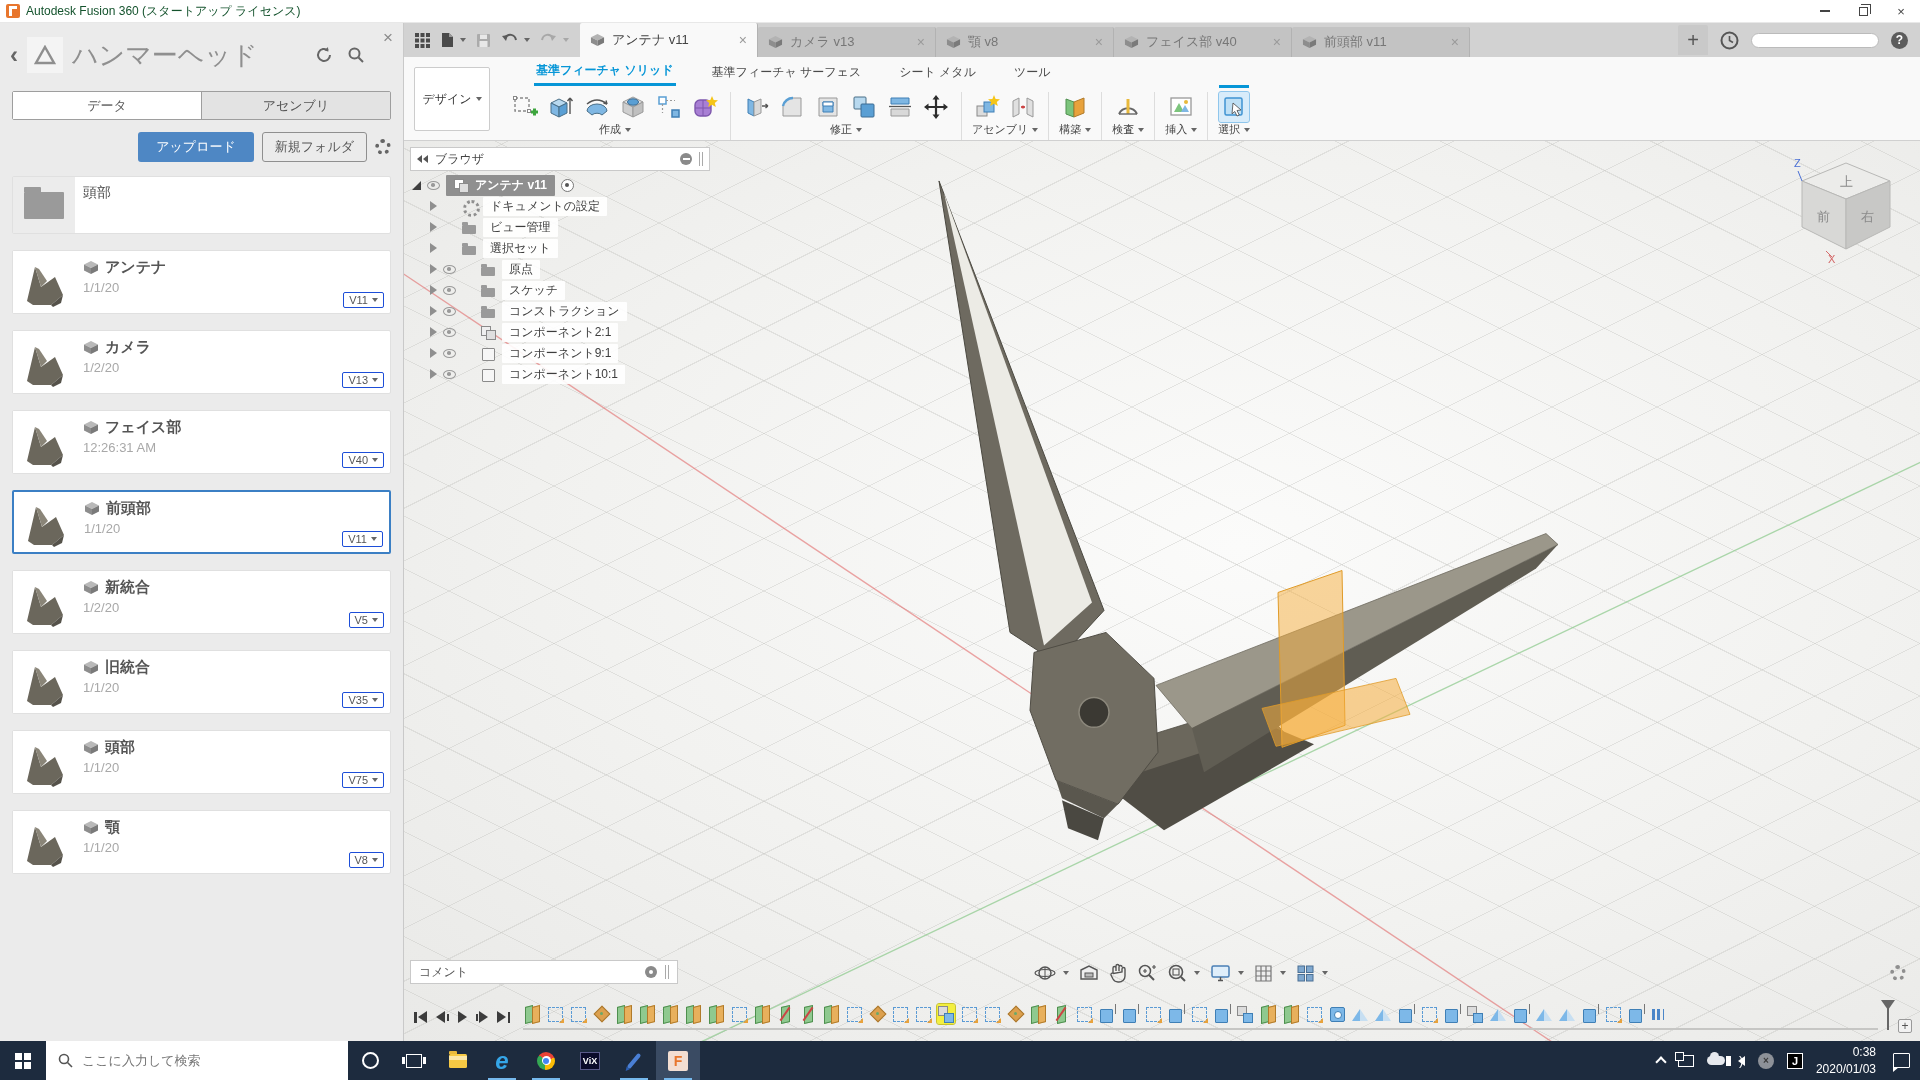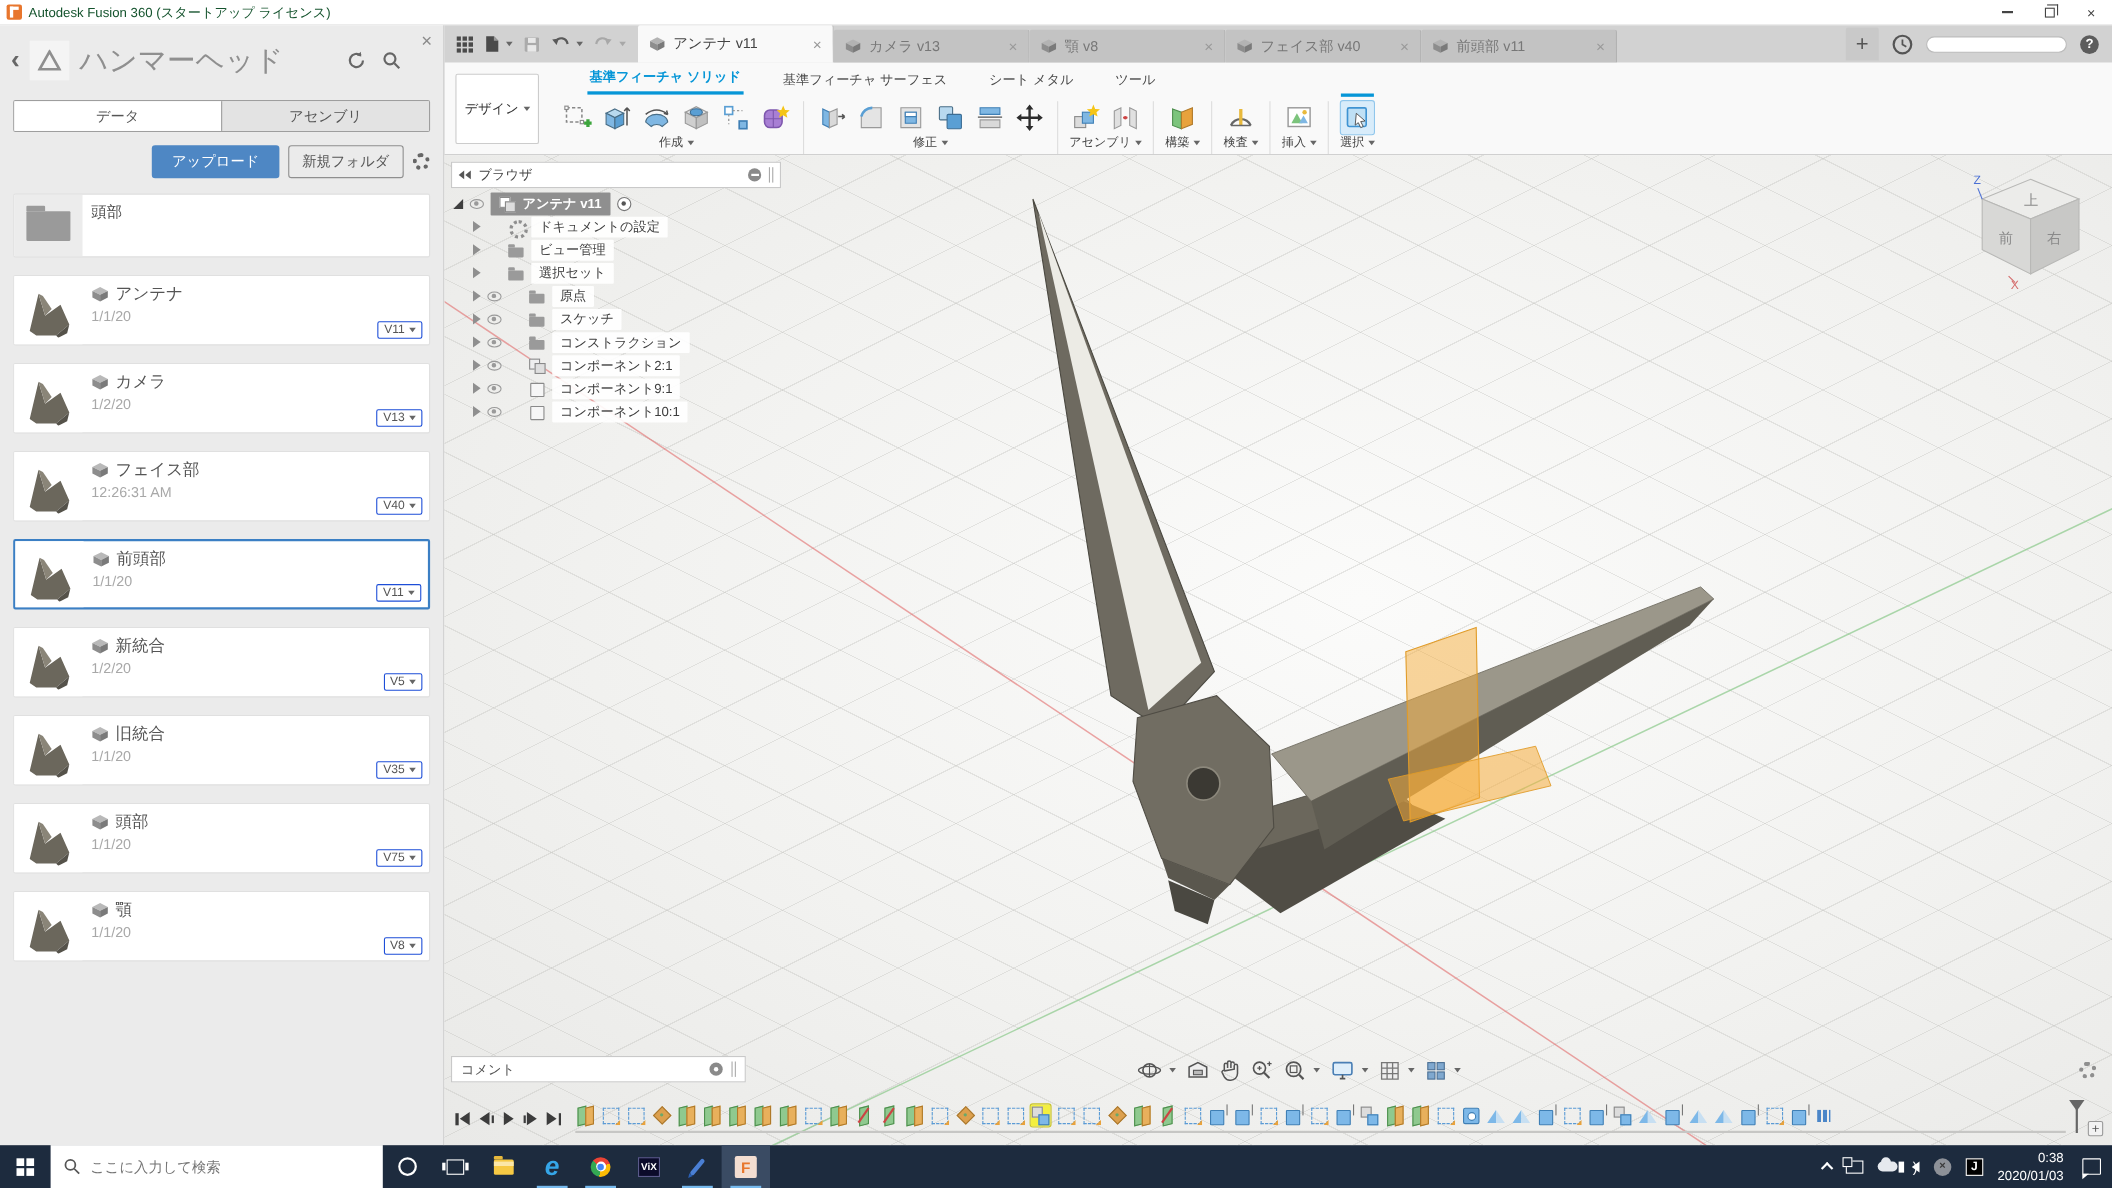--- a/index.html
+++ b/index.html
@@ -38,21 +38,21 @@
 .card{background:#fff;border:1px solid #e0e0e0;border-radius:2px;height:64px;margin-bottom:16px;display:flex;position:relative}
 .card.selected{border:2px solid #3b7fc4}
 .card.folder{height:58px}
 .thumb{width:62px;display:flex;align-items:center;justify-content:center;background:#fff}
 .folder .thumb{background:#ececec}
 .thumb .model-svg{display:block}
 .thumb .big-folder{display:none;width:40px;height:27px;background:#9a9a9a;border-radius:1px;position:relative}
 .thumb .big-folder::before{content:"";position:absolute;top:-5px;left:0;width:17px;height:5px;background:#9a9a9a;border-radius:1px 1px 0 0}
 .folder .thumb .big-folder{display:block}
 .cmain{flex:1;padding:7px 8px 4px 8px;position:relative}
-.cname{display:flex;align-items:center;gap:6px;font-size:15px;color:#555;font-weight:normal}
+.cname{display:flex;align-items:center;gap:6px;font-size:15px;color:#555;font-weight:bold}
 .folder .cname{font-weight:normal;color:#4a4a4a;font-size:14px}
 .cdate{font-size:13px;color:#a8a8a8;margin:3px 0 0 0}
 .cver{position:absolute;right:6px;bottom:5px;border:1px solid #1d4ed8;border-radius:2px;background:#fff;color:#555;font-size:11px;padding:1px 5px;display:flex;align-items:center}
 
 .main{flex:1;display:flex;flex-direction:column;min-width:0}
 
 .doctabbar{height:34px;background:#d2d2d2;display:flex;align-items:flex-end}
 .qat{display:flex;align-items:center;gap:4px;padding:0 8px;height:34px}
 .qat-btn{display:flex;align-items:center;gap:2px;padding:3px;color:#4a4a4a}
 .tabs-strip{display:flex;align-items:flex-end;height:34px;flex:1;min-width:0}

